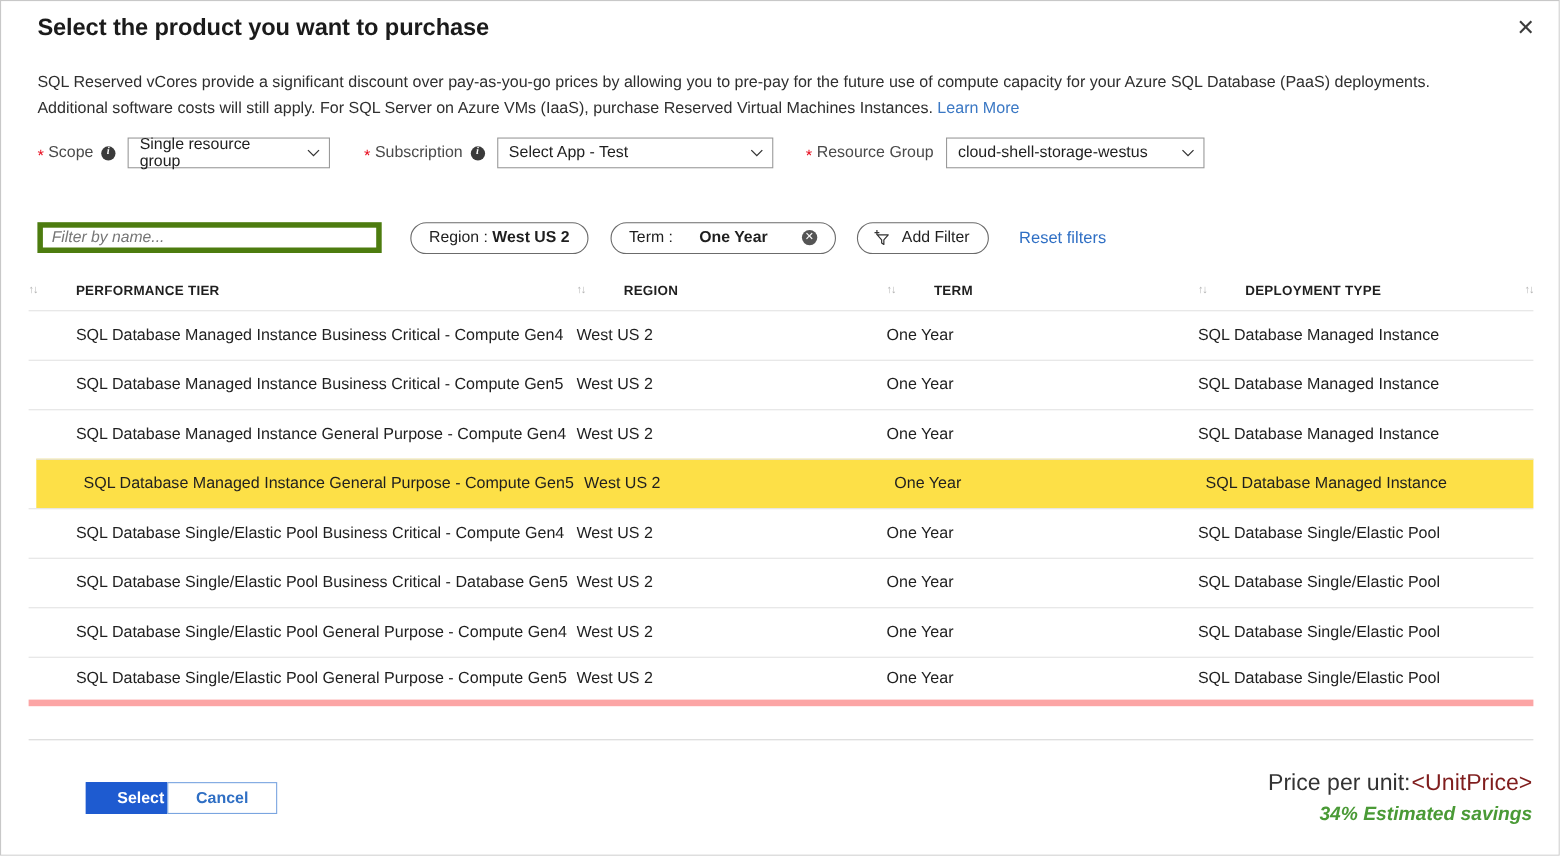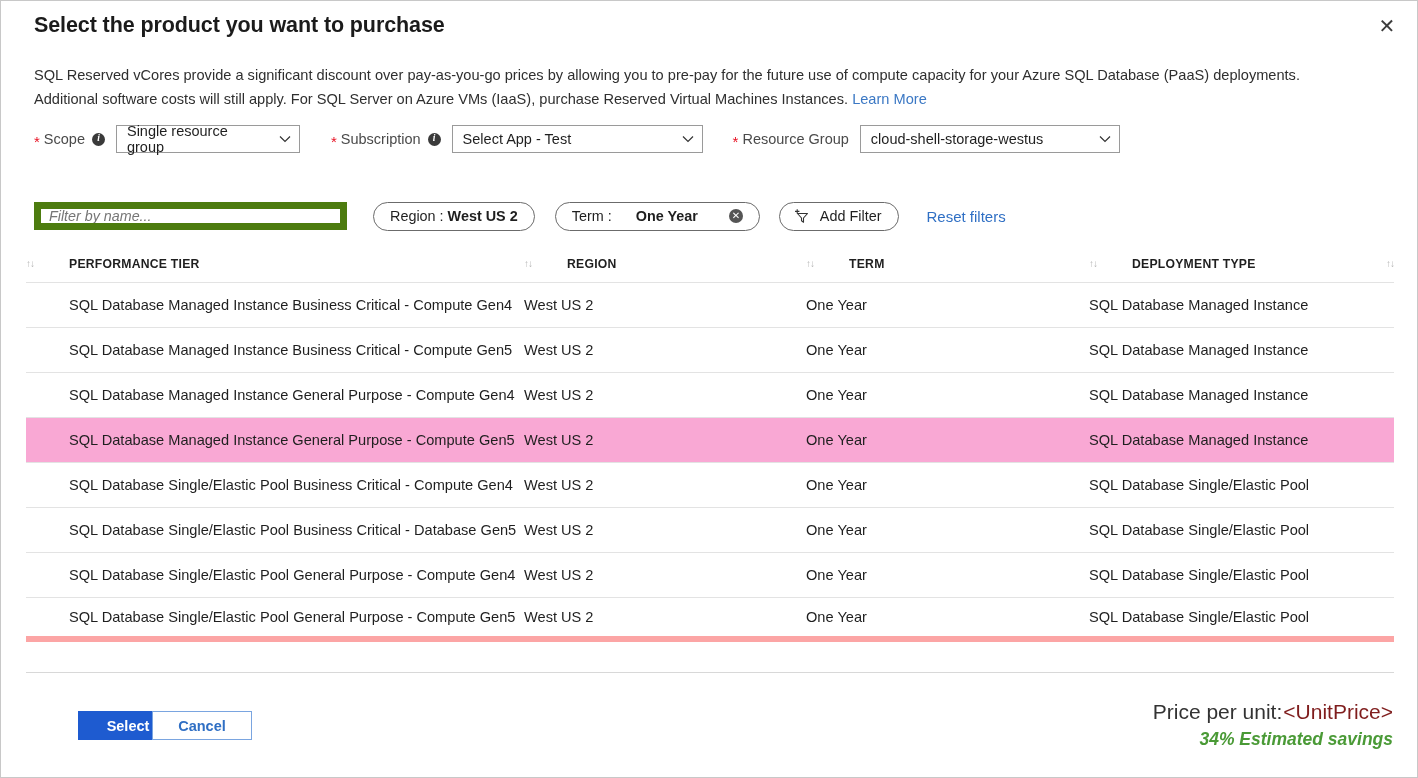--- a/index.html
+++ b/index.html
@@ -114,21 +114,21 @@
   
   .filterbar {
     position: absolute;
     left: 33px; top: 201px;
     display: flex;
     align-items: center;
     height: 28px;
   }
   .filter-input {
     width: 313px; height: 28px;
-    border: 7px solid #4d7c0f;
+    border: 5px solid #4d7c0f;
     padding: 0 8px;
     font-size: 14.3px;
     font-style: italic;
     color: #1f1f1f;
     font-family: "Liberation Sans", sans-serif;
     outline: none;
     background: #fff;
   }
   .filter-input::placeholder { color: #767676; font-style: italic; opacity: 1; }
 
@@ -199,21 +199,21 @@
   .row {
     display: flex;
     align-items: center;
     height: 45px;
     border-top: 1px solid #e3e3e3;
     font-size: 14.6px;
     color: #1f1f1f;
     cursor: pointer;
   }
   .row.last { border-bottom: 6px solid #fca5a5; }
-  .row.selected { background: #f9a8d4; }
+  .row.selected { background: #fde047; margin-left: 7px; }
   .cell { overflow: hidden; white-space: nowrap; }
 
   
   .c-tier   { width: 498px; padding-left: 43px; }
   .c-region { width: 282px; }
   .c-term   { width: 283px; }
   .c-deploy { width: 262px; }
   .th.c-tier   { width: 498px; padding-left: 0; }
   .th-pad { padding-left: 23px; }
 
@@ -313,21 +313,21 @@
           <svg viewBox="0 0 12 12" width="12" height="12">
               <path d="M1 3.5 L6 8.5 L11 3.5" fill="none" stroke="#333" stroke-width="1.2"></path>
             </svg>
         </span>
       </div>
     </div>
 
     <div class="field" style="margin-left:30px;">
       <span class="req-star">*</span>
       <span class="field-label">Resource Group</span>
-      <div class="select-box" style="width:260px;">
+      <div class="select-box" style="width:235px;">
         <span>cloud-shell-storage-westus</span>
         <span class="chev">
           <svg viewBox="0 0 12 12" width="12" height="12">
               <path d="M1 3.5 L6 8.5 L11 3.5" fill="none" stroke="#333" stroke-width="1.2"></path>
             </svg>
         </span>
       </div>
     </div>
   </div>
 

